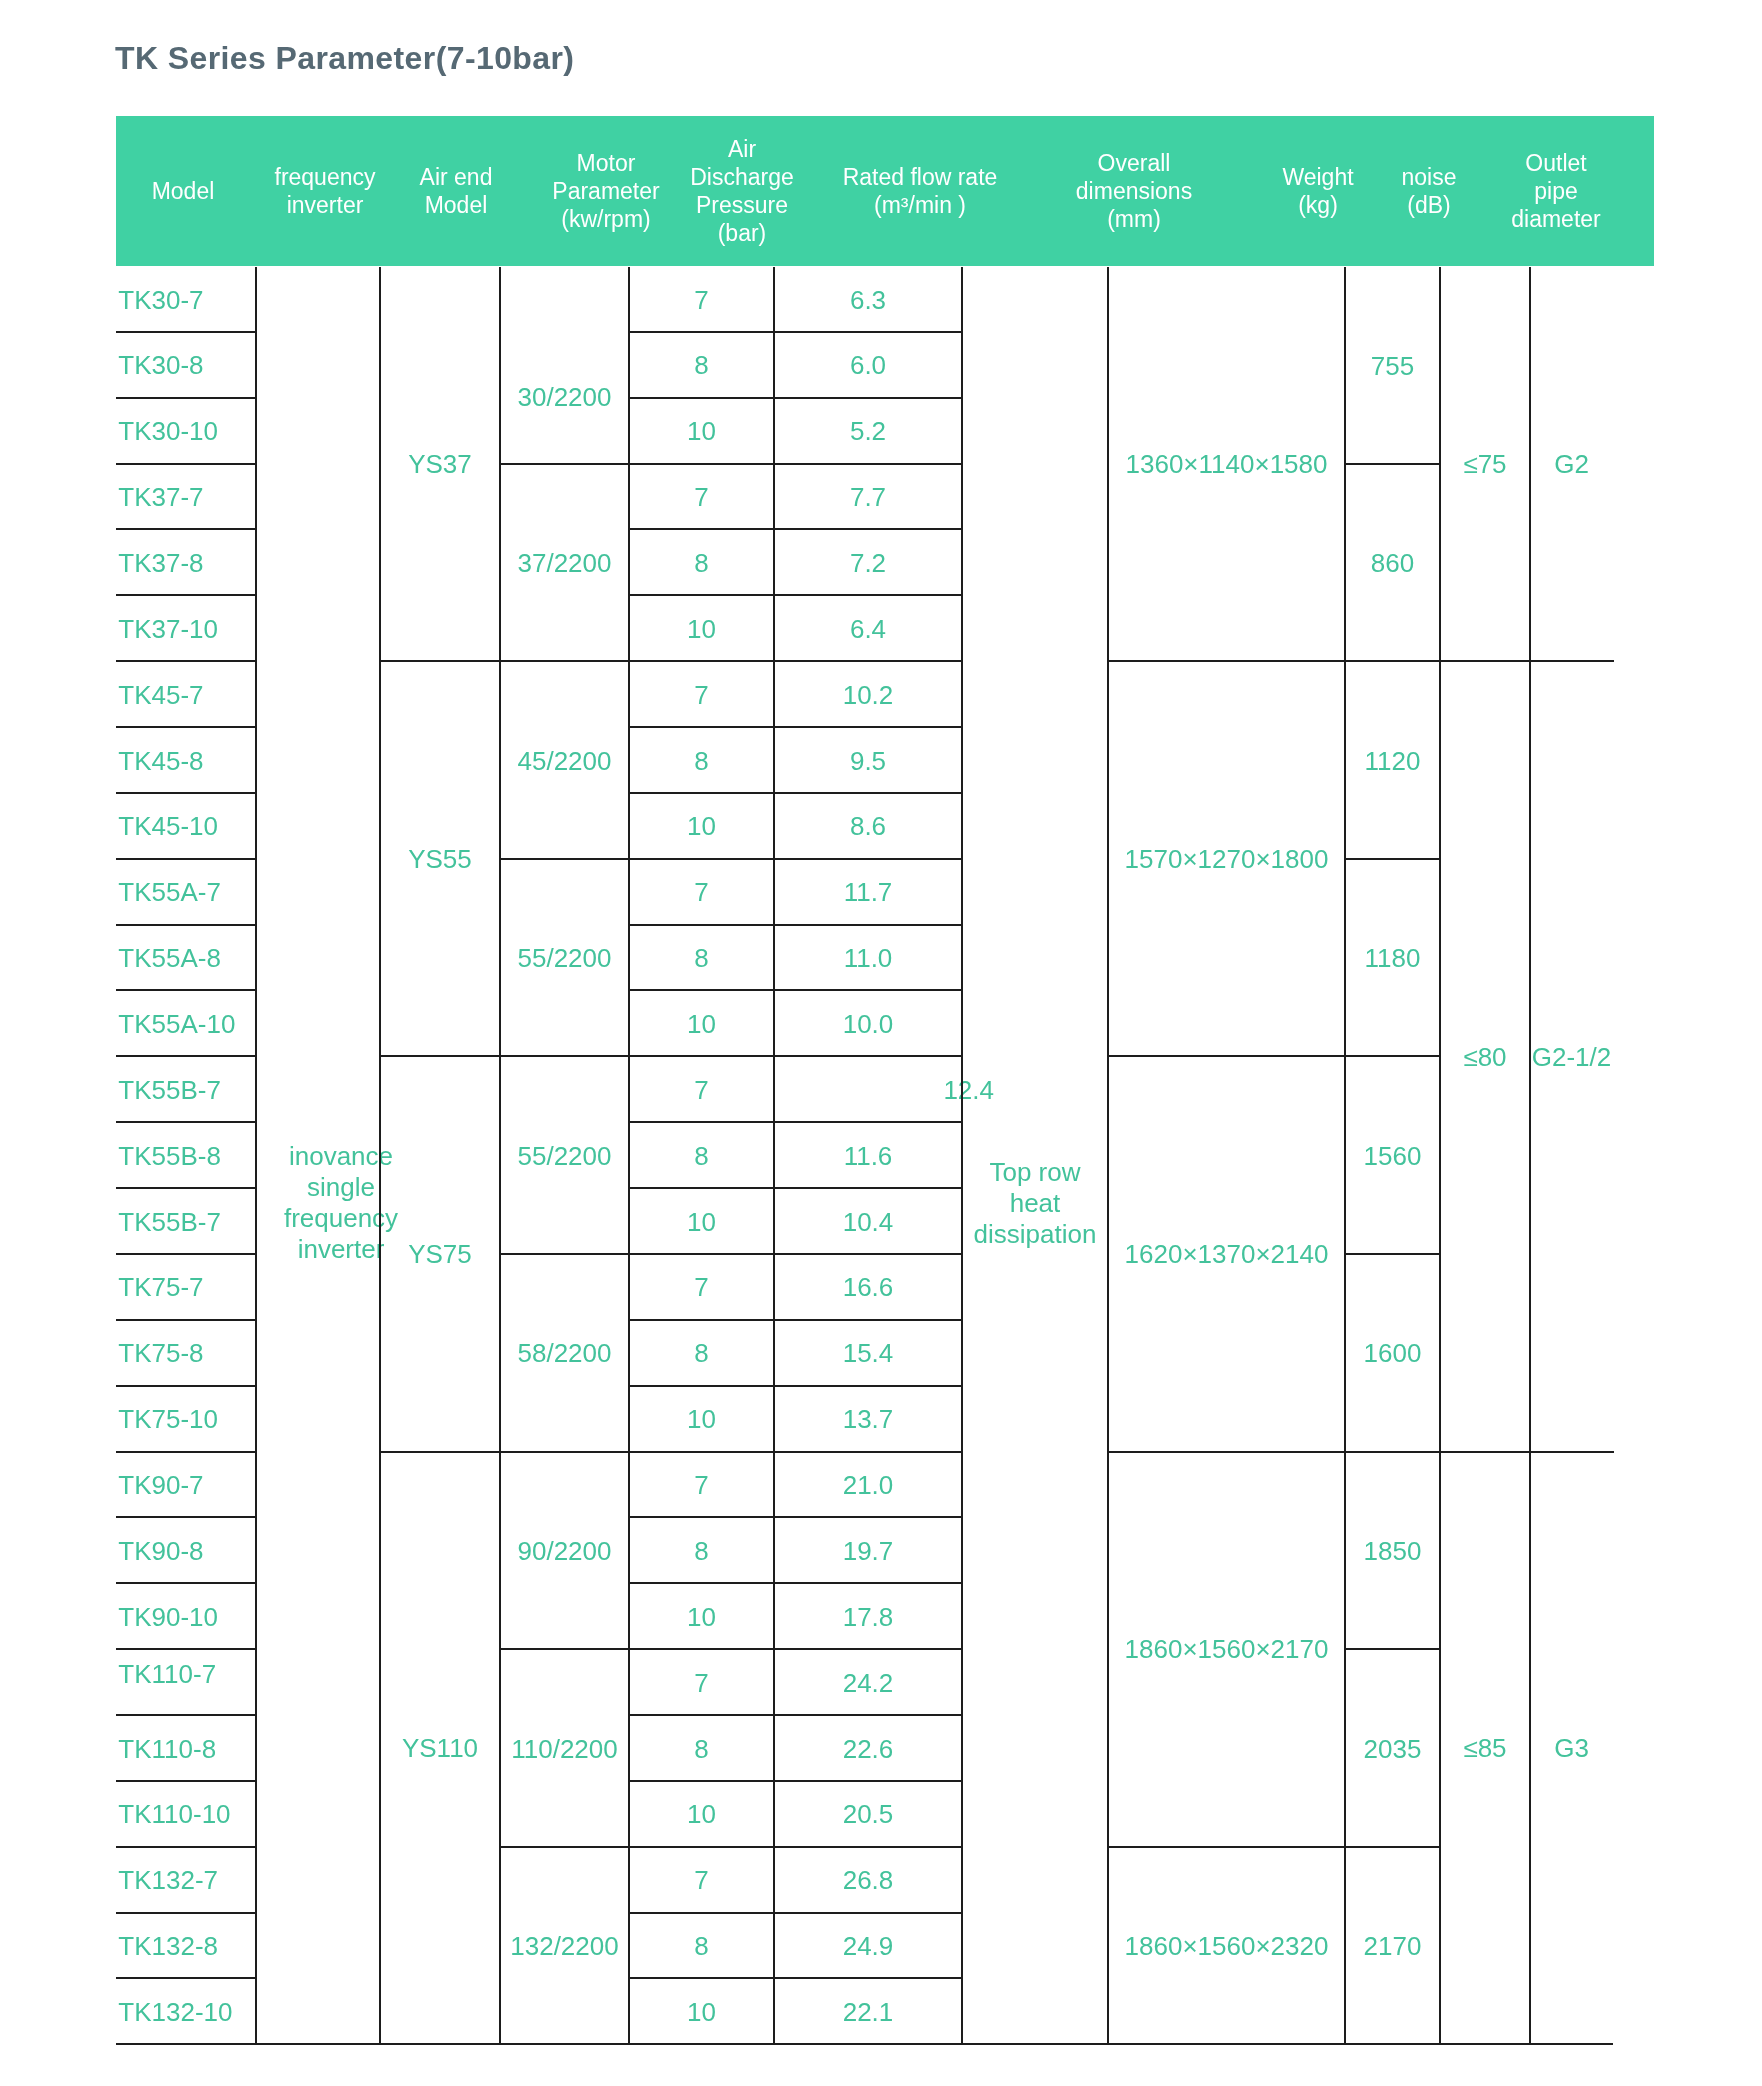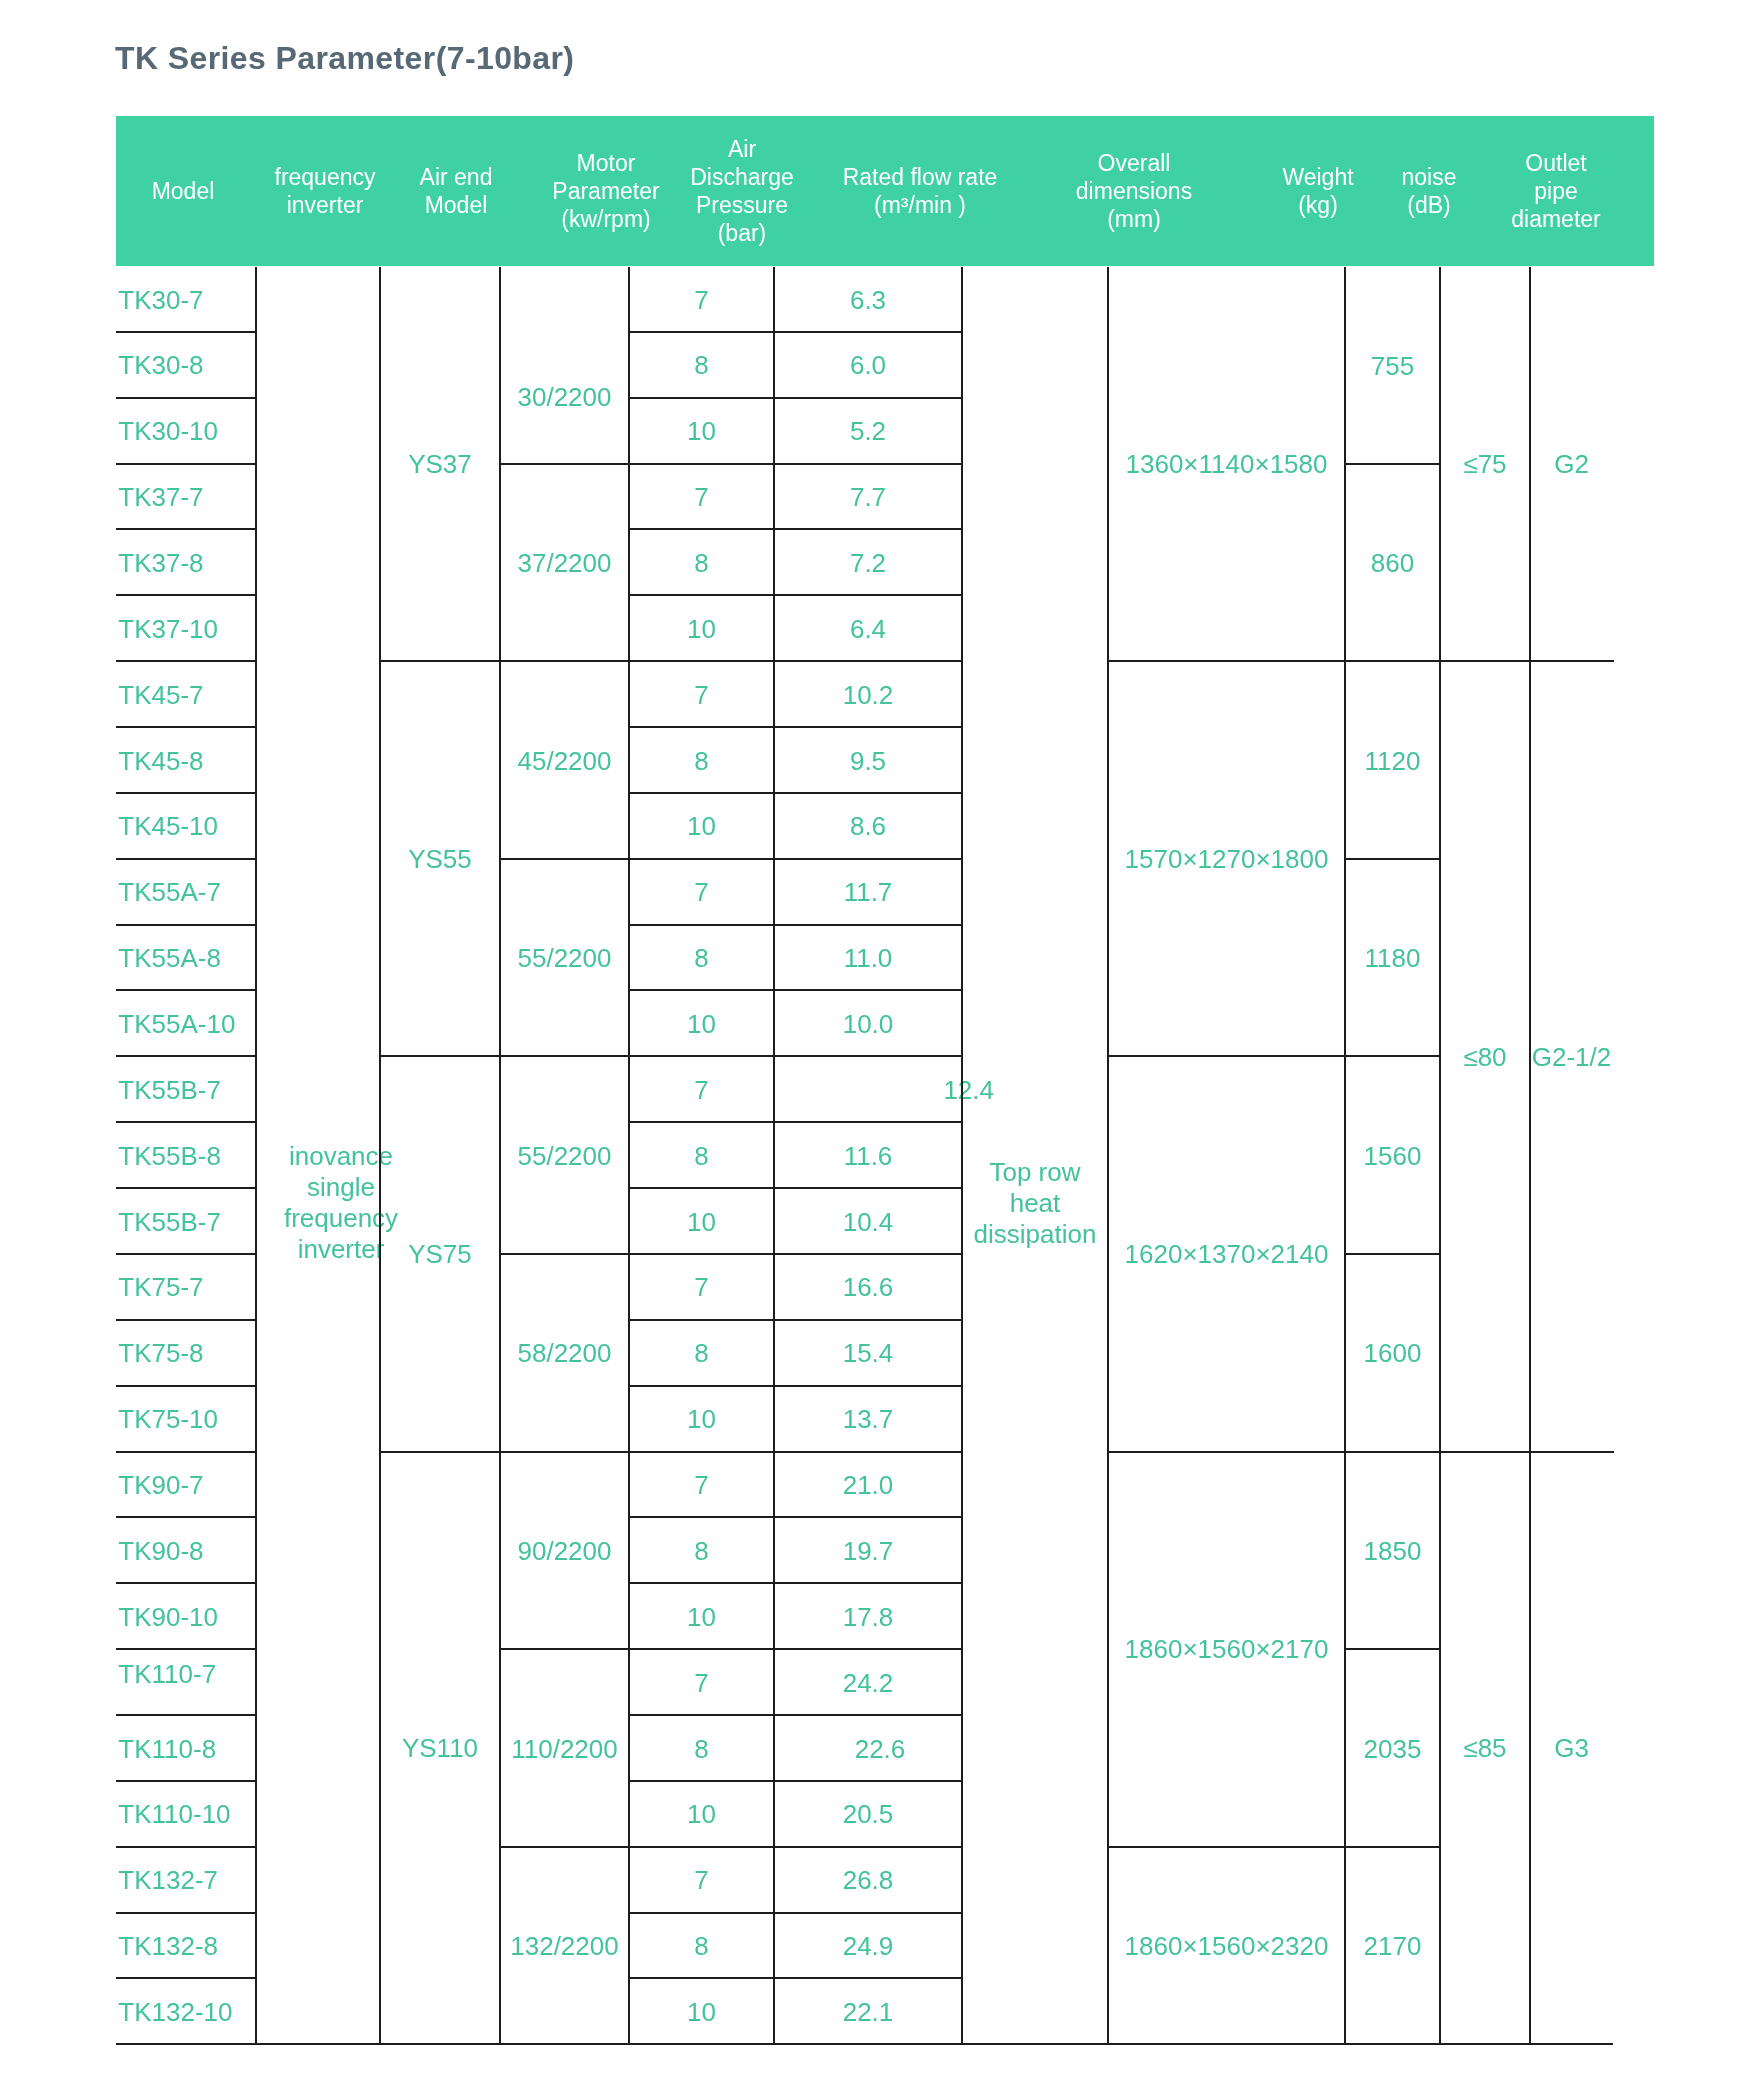--- a/index.html
+++ b/index.html
@@ -246,21 +246,21 @@
       <div class="cell" style="left: 774px; top: 1386px; width: 188px; height: 66px;"><span class="txt">13.7</span></div>
       <div class="hline" style="left: 773px; top: 1451px; width: 190px; height: 2.3px;"></div>
       <div class="cell" style="left: 774px; top: 1452px; width: 188px; height: 66px;"><span class="txt">21.0</span></div>
       <div class="hline" style="left: 773px; top: 1516px; width: 190px; height: 2.3px;"></div>
       <div class="cell" style="left: 774px; top: 1518px; width: 188px; height: 66px;"><span class="txt">19.7</span></div>
       <div class="hline" style="left: 773px; top: 1582px; width: 190px; height: 2.3px;"></div>
       <div class="cell" style="left: 774px; top: 1584px; width: 188px; height: 66px;"><span class="txt">17.8</span></div>
       <div class="hline" style="left: 773px; top: 1648px; width: 190px; height: 2.3px;"></div>
       <div class="cell" style="left: 774px; top: 1650px; width: 188px; height: 66px;"><span class="txt">24.2</span></div>
       <div class="hline" style="left: 773px; top: 1714px; width: 190px; height: 2.3px;"></div>
-      <div class="cell" style="left: 774px; top: 1716px; width: 188px; height: 66px; padding-left: 12px;"><span class="txt">22.6</span></div>
+      <div class="cell" style="left: 774px; top: 1716px; width: 188px; height: 66px;"><span class="txt">22.6</span></div>
       <div class="hline" style="left: 773px; top: 1780px; width: 190px; height: 2.3px;"></div>
       <div class="cell" style="left: 774px; top: 1781px; width: 188px; height: 66px;"><span class="txt">20.5</span></div>
       <div class="hline" style="left: 773px; top: 1846px; width: 190px; height: 2.3px;"></div>
       <div class="cell" style="left: 774px; top: 1847px; width: 188px; height: 66px;"><span class="txt">26.8</span></div>
       <div class="hline" style="left: 773px; top: 1912px; width: 190px; height: 2.3px;"></div>
       <div class="cell" style="left: 774px; top: 1913px; width: 188px; height: 66px;"><span class="txt">24.9</span></div>
       <div class="hline" style="left: 773px; top: 1977px; width: 190px; height: 2.3px;"></div>
       <div class="cell" style="left: 774px; top: 1979px; width: 188px; height: 66px;"><span class="txt">22.1</span></div>
       <div class="cell" style="left: 962px; top: 267px; width: 146px; height: 1778px;"><span class="txt" style="top: 47px;">Top row
 heat

